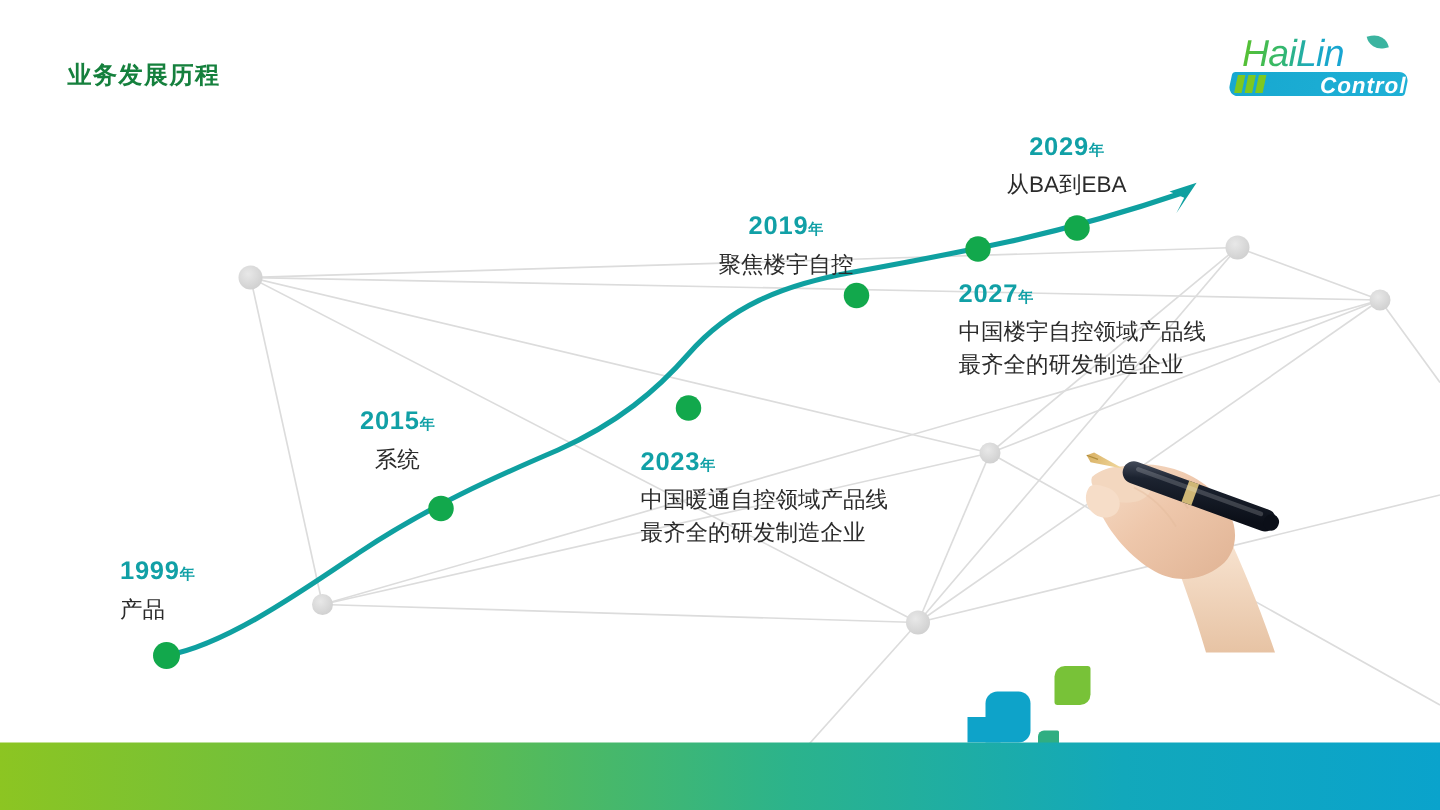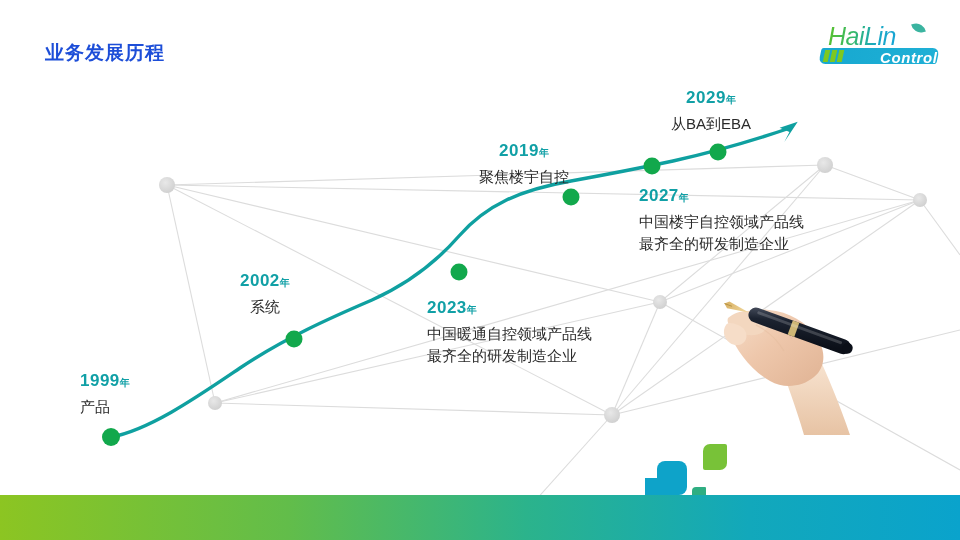--- a/index.html
+++ b/index.html
@@ -16,23 +16,23 @@
     height: 540px;
     background: #ffffff;
     overflow: hidden;
   }
 
   
   .slide-title {
     position: absolute;
     left: 45px;
     top: 40px;
-    font-size: 19px;
+    font-size: 16px;
     font-weight: bold;
-    color: #1d4ed8;
+    color: #15803d;
     letter-spacing: 1px;
     white-space: nowrap;
   }
 
   
   .logo {
     position: absolute;
     right: 18px;
     top: 22px;
     width: 122px;
@@ -300,21 +300,21 @@
     <div class="ms-year">
       <span>1999</span><span class="suffix">年</span>
     </div>
     <div class="ms-desc">
       <div>产品</div>
     </div>
   </div>
 
   <div class="milestone ms-center" style="left:240px; top:271px;">
     <div class="ms-year">
-      <span>2002</span><span class="suffix">年</span>
+      <span>2015</span><span class="suffix">年</span>
     </div>
     <div class="ms-desc">
       <div>系统</div>
     </div>
   </div>
 
   <div class="milestone ms-left" style="left:427px; top:298px;">
     <div class="ms-year">
       <span>2023</span><span class="suffix">年</span>
     </div>

